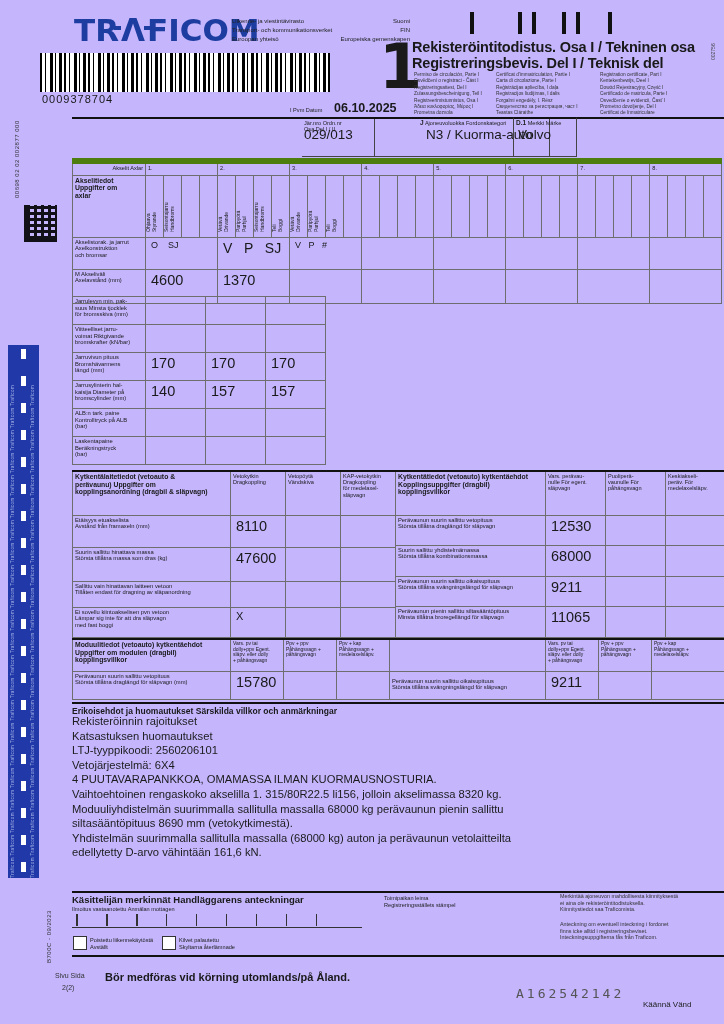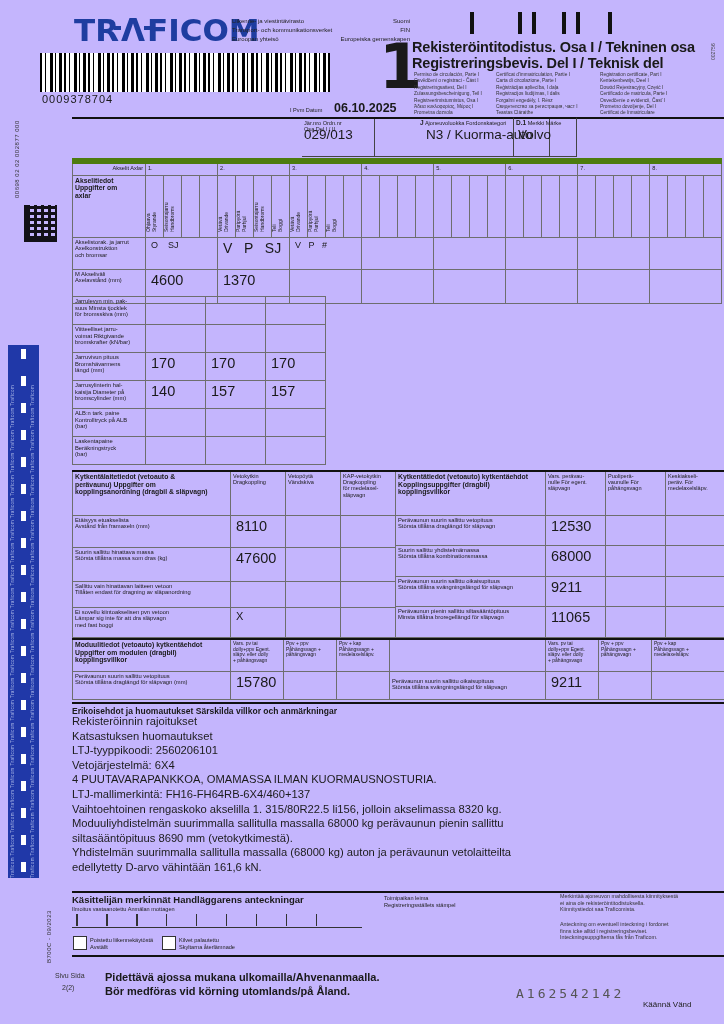--- a/index.html
+++ b/index.html
@@ -460,21 +460,20 @@
   </tbody>
     </table>
 
   <div class="abs secbar" style="left:72px;top:702px;width:652px;">Erikoisehdot ja huomautukset Särskilda villkor och anmärkningar</div>
   <div class="abs" style="left:72px;top:714px;width:652px;">
       <div class="rline">Rekisteröinnin rajoitukset</div>
       <div class="rline">Katsastuksen huomautukset</div>
       <div class="rline">LTJ-tyyppikoodi: 2560206101</div>
       <div class="rline">Vetojärjestelmä: 6X4</div>
       <div class="rline">4 PUUTAVARAPANKKOA, OMAMASSA ILMAN KUORMAUSNOSTURIA.</div>
-      <div class="rline">LTJ-mallimerkintä: FH16-FH64RB-6X4/460+137</div>
       <div class="rline">Vaihtoehtoinen rengaskoko akselilla 1. 315/80R22.5 li156, jolloin akselimassa 8320 kg.</div>
       <div class="rline">Moduuliyhdistelmän suurimmalla sallitulla massalla 68000 kg perävaunun pienin sallittu</div>
       <div class="rline">siltasääntöpituus 8690 mm (vetokytkimestä).</div>
       <div class="rline">Yhdistelmän suurimmalla sallitulla massalla (68000 kg) auton ja perävaunun vetolaitteilta</div>
       <div class="rline">edellytetty D-arvo vähintään 161,6 kN.</div>
     </div>
 
   <div class="abs hline" style="left:72px;top:891px;width:652px;height:0;"></div>
   <span class="abs htitle" style="left:72px;top:894px;">Käsittelijän merkinnät Handläggarens anteckningar</span>
   <div class="abs hsmall pre" style="left:384px;top:895px;">Toimipaikan leima
@@ -492,19 +491,18 @@
   <div class="abs hsmall pre" style="left:90px;top:937px;">Poistettu liikennekäytöstä
 Avställt</div>
   <div class="abs chk" style="left:162px;top:936px;"></div>
   <div class="abs hsmall pre" style="left:179px;top:937px;">Kilvet palautettu
 Skyltarna återlämnade</div>
   <div class="abs hline" style="left:72px;top:955px;width:652px;height:0;"></div>
 
   <span class="abs pgl" style="left:55px;top:972px;">Sivu Sida</span>
   <span class="abs pgl" style="left:62px;top:984px;">2(2)</span>
   <div class="abs carry" style="left:105px;top:970px;width:420px;">
-    <div>Pidettävä ajossa mukana ulkomailla/Ahvenanmaalla.</div>
     <div>Bör medföras vid körning utomlands/på Åland.</div>
   </div>
   <span class="abs docnum" style="left:516px;top:986px;">A162542142</span>
   <span class="abs turn" style="left:643px;top:1000px;">Käännä Vänd</span>
 
 </div>
 
 </body></html>

